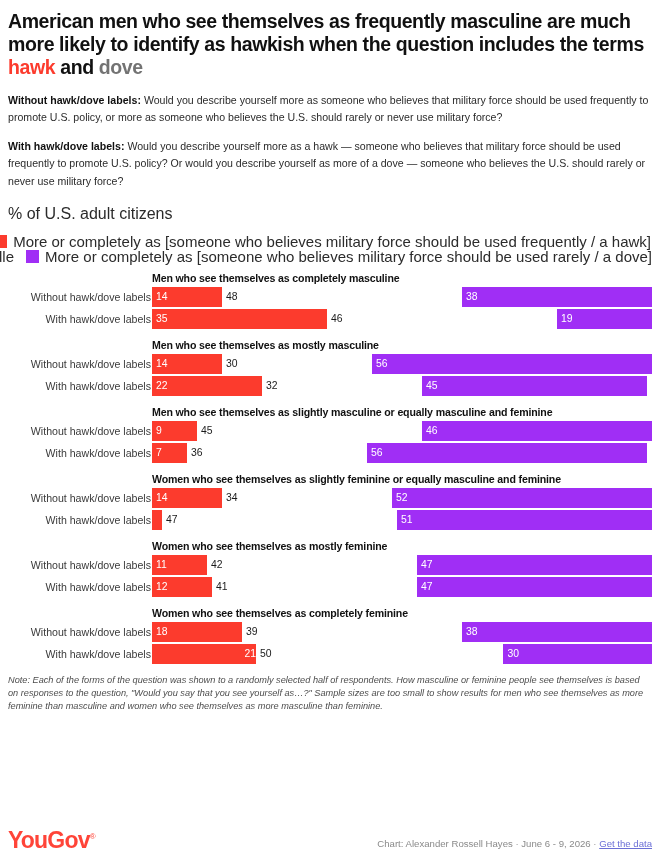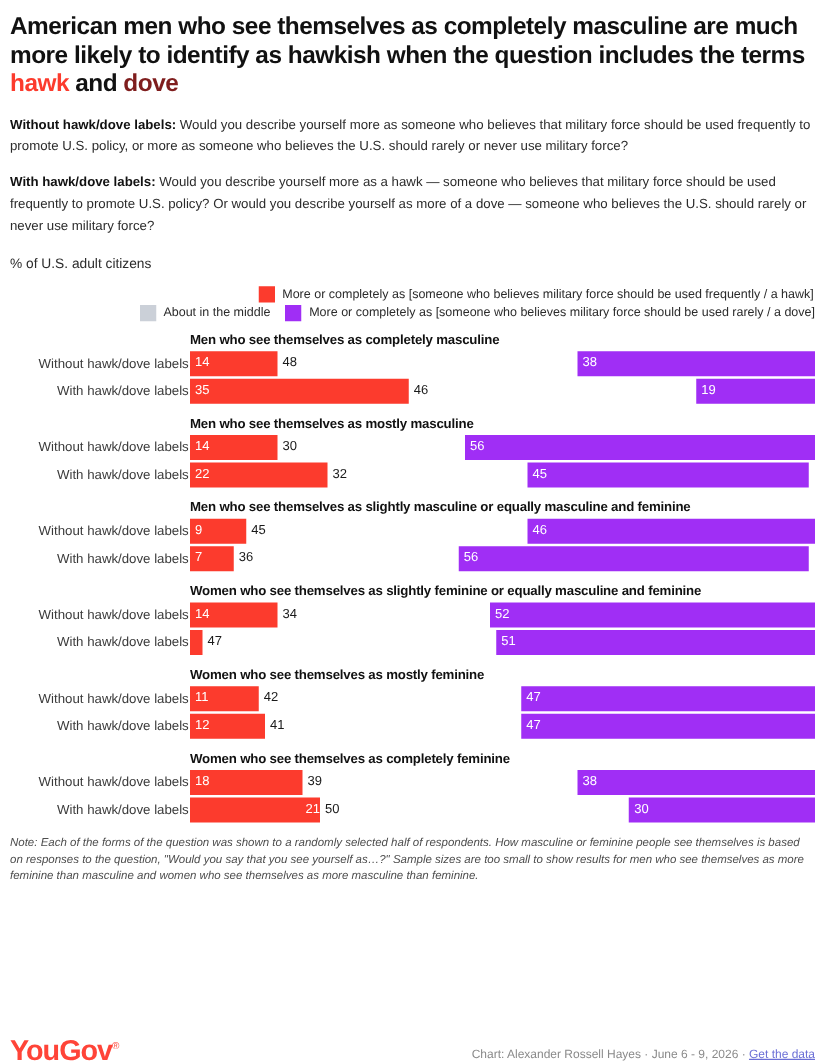--- a/index.html
+++ b/index.html
@@ -20,43 +20,43 @@
   
   .title {
     font-size: 19.5px;
     font-weight: bold;
     line-height: 1.18;
     letter-spacing: -0.4px;
     margin: 10px 0 0 0;
     color: #111111;
   }
   .title .hawk { color: #FC3B2D; }
-  .title .dove { color: #7f1d1d; }
+  .title .dove { color: #737373; }
 
   
   .qblock {
     font-size: 10.6px;
     line-height: 1.62;
     color: #2b2b2b;
     margin-top: 13px;
   }
   .qblock.second { margin-top: 12px; }
   .qblock b { font-weight: bold; color: #111; }
 
   
   .unit {
-    font-size: 11px;
+    font-size: 16px;
     color: #2b2b2b;
     margin-top: 15px;
   }
 
   
   .legend {
     margin-top: 11px;
-    font-size: 10px;
+    font-size: 15px;
     color: #2b2b2b;
   }
   .legend-row {
     display: flex;
     align-items: center;
     justify-content: flex-end;
     gap: 0px;
     height: 15px;
   }
   .legend-row.row1 { padding-right: 1px; }
@@ -161,21 +161,21 @@
   }
   .credit .link { color: #6b6fd6; }
   .credit .dot { color: #9a9a9a; }
 </style>
 </head>
 <body>
 
 <div id="page">
 
   <h1 class="title">
-    <span>American men who see themselves as completely masculine</span>
+    <span>American men who see themselves as frequently masculine</span>
     <span>are much more likely to identify as hawkish when the question</span>
     <span>includes the terms </span><span class="hawk">hawk</span><span> and </span><span class="dove">dove</span>
   </h1>
 
   <p class="qblock"><b>Without hawk/dove labels:</b><span> Would you describe yourself more as someone who believes that military force should be used frequently to promote U.S. policy, or more as someone who believes the U.S. should rarely or never use military force?</span></p>
 
   <p class="qblock second"><b>With hawk/dove labels:</b><span> Would you describe yourself more as a hawk — someone who believes that military force should be used frequently to promote U.S. policy? Or would you describe yourself as more of a dove — someone who believes the U.S. should rarely or never use military force?</span></p>
 
   <div class="unit">% of U.S. adult citizens</div>
 

